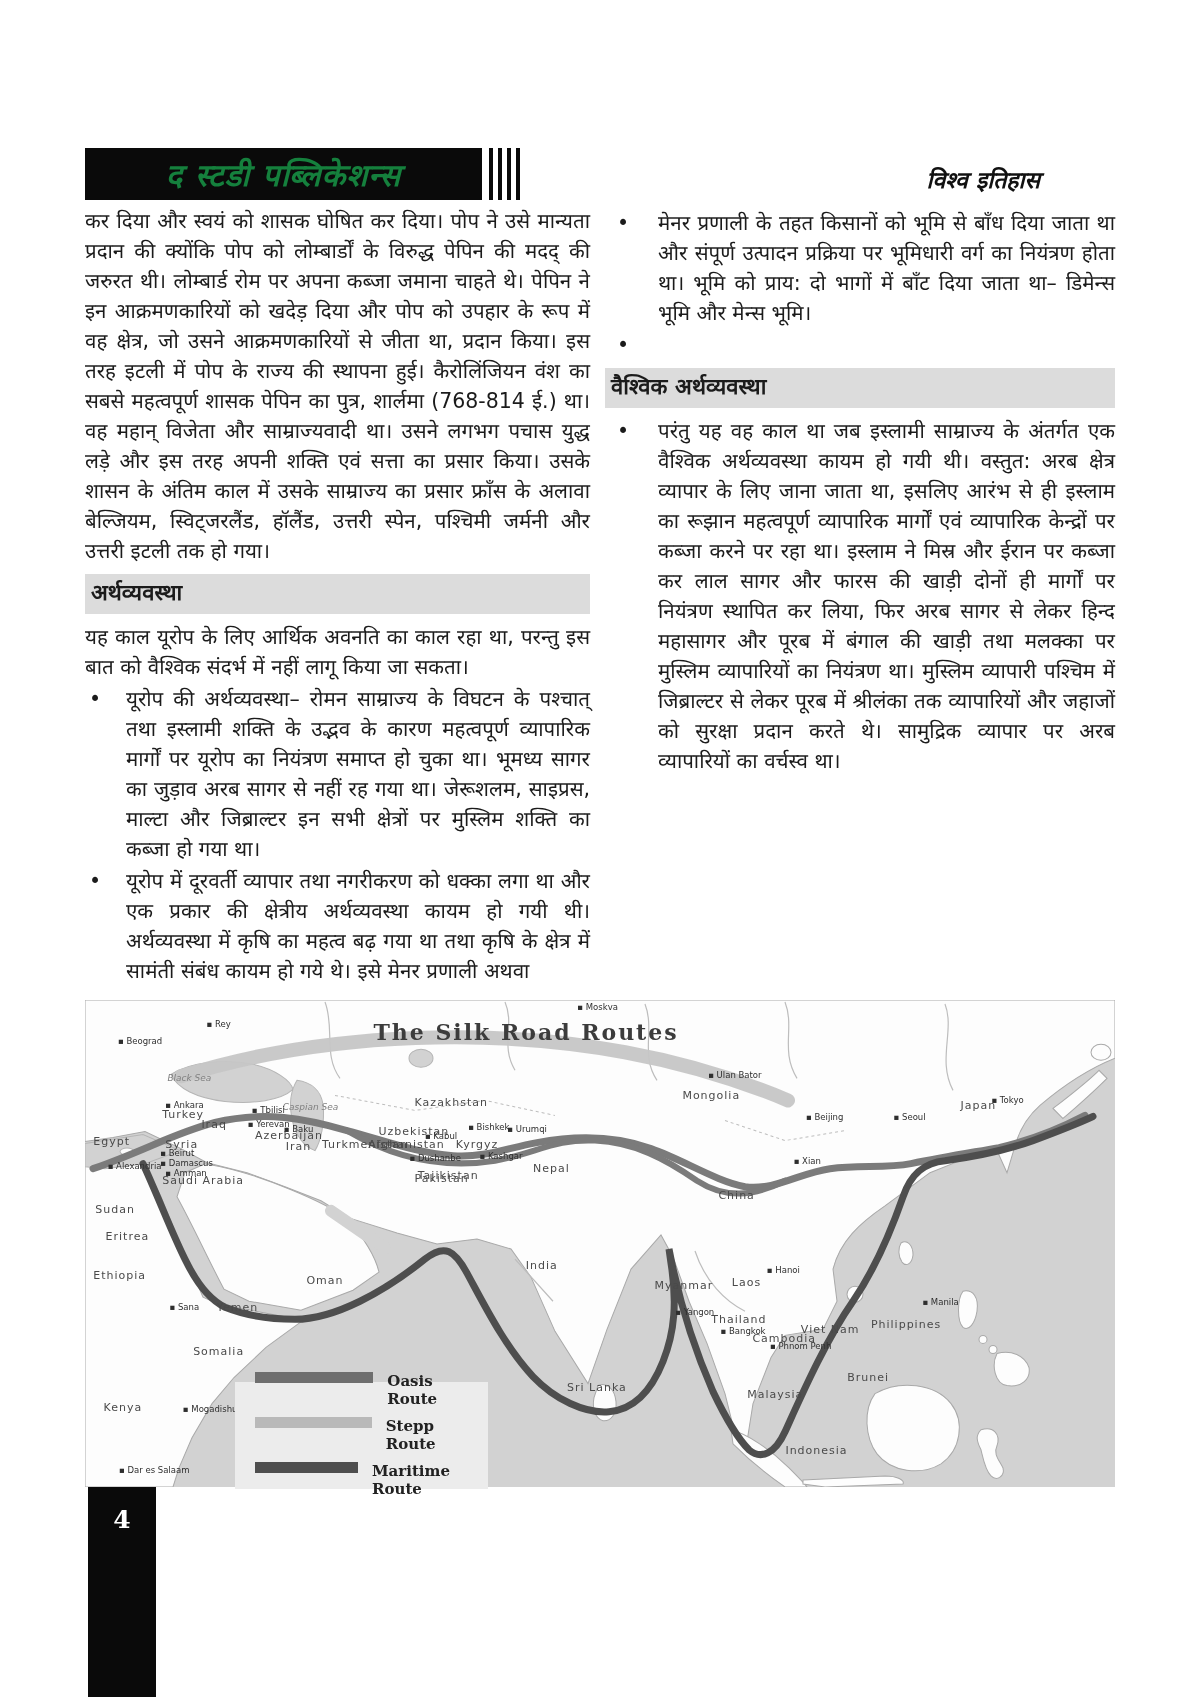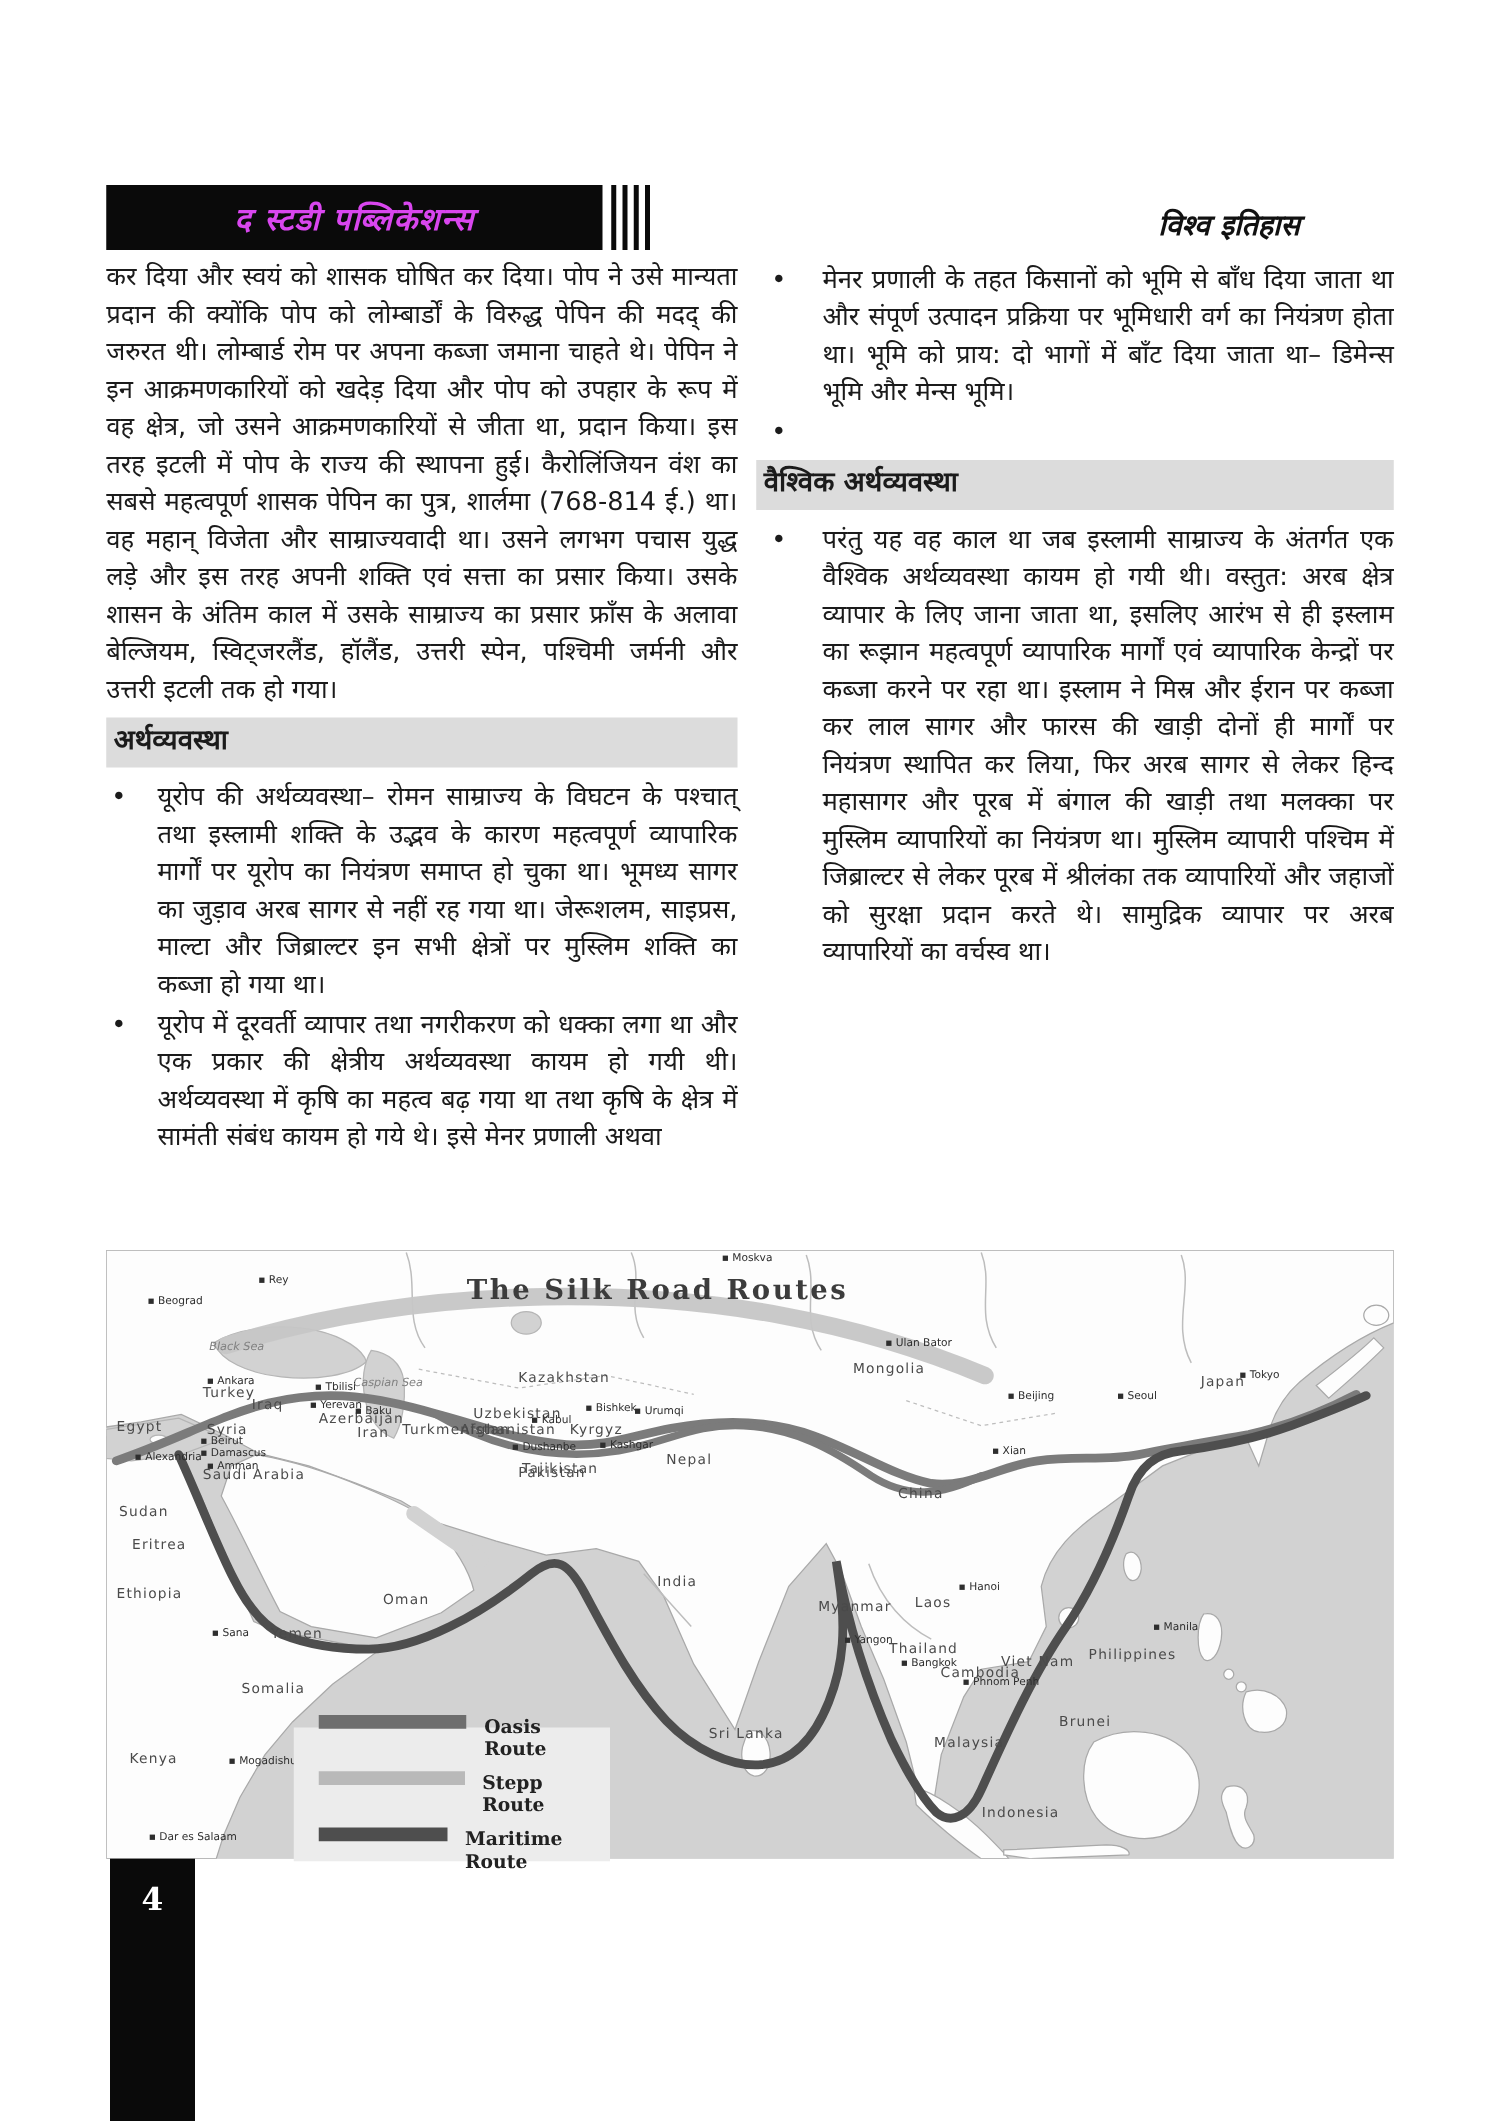--- a/index.html
+++ b/index.html
@@ -2,21 +2,21 @@
 <html><head>
 <meta charset="utf-8">
 <style>
   html,body{margin:0;padding:0;background:#ffffff;}
   .page{position:relative;width:1200px;height:1697px;background:#fff;overflow:hidden;
         font-family:"DejaVu Sans","Liberation Sans",sans-serif;color:#1b1b1b;}
 
   
   .hdr-bar{position:absolute;left:85px;top:148px;width:397px;height:52px;background:#0a0a0a;
            display:flex;align-items:center;justify-content:center;}
-  .hdr-bar span{color:#d946ef;font-style:italic;font-weight:bold;font-size:25px;letter-spacing:1px;}
+  .hdr-bar span{color:#15803d;font-style:italic;font-weight:bold;font-size:31px;letter-spacing:1px;}
   .hdr-stripes{position:absolute;left:489px;top:148px;height:52px;display:flex;gap:5px;}
   .hdr-stripes i{display:block;width:4px;height:52px;background:#0a0a0a;}
   .hdr-right{position:absolute;left:760px;top:163px;width:280px;text-align:right;
              font-style:italic;font-weight:bold;font-size:23px;color:#111;}
 
   
   .col{position:absolute;top:206px;font-size:20.5px;line-height:30px;text-align:justify;}
   .col-left{left:85px;width:505px;}
   .col-right{left:605px;width:510px;}
   .para{margin:0 0 2px 0;}
@@ -60,20 +60,21 @@
     <i></i>
       <i></i>
       <i></i>
       <i></i>
   </div>
   <div class="hdr-right">विश्व इतिहास</div>
 
   <div class="col col-left">
     <p class="para">कर दिया और स्वयं को शासक घोषित कर दिया। पोप ने उसे मान्यता प्रदान की क्योंकि पोप को लोम्बार्डों के विरुद्ध पेपिन की मदद् की जरुरत थी। लोम्बार्ड रोम पर अपना कब्जा जमाना चाहते थे। पेपिन ने इन आक्रमणकारियों को खदेड़ दिया और पोप को उपहार के रूप में वह क्षेत्र, जो उसने आक्रमणकारियों से जीता था, प्रदान किया। इस तरह इटली में पोप के राज्य की स्थापना हुई। कैरोलिंजियन वंश का सबसे महत्वपूर्ण शासक पेपिन का पुत्र, शार्लमा (768-814 ई.) था। वह महान् विजेता और साम्राज्यवादी था। उसने लगभग पचास युद्ध लड़े और इस तरह अपनी शक्ति एवं सत्ता का प्रसार किया। उसके शासन के अंतिम काल में उसके साम्राज्य का प्रसार फ्राँस के अलावा बेल्जियम, स्विट्जरलैंड, हॉलैंड, उत्तरी स्पेन, पश्चिमी जर्मनी और उत्तरी इटली तक हो गया।</p>
     <div class="sec-head">अर्थव्यवस्था</div>
+    <p class="para">यह काल यूरोप के लिए आर्थिक अवनति का काल रहा था, परन्तु इस बात को वैश्विक संदर्भ में नहीं लागू किया जा सकता।</p>
     <div class="bullet">
       <span class="dot">•</span>
       <span class="txt">यूरोप की अर्थव्यवस्था– रोमन साम्राज्य के विघटन के पश्चात् तथा इस्लामी शक्ति के उद्भव के कारण महत्वपूर्ण व्यापारिक मार्गों पर यूरोप का नियंत्रण समाप्त हो चुका था। भूमध्य सागर का जुड़ाव अरब सागर से नहीं रह गया था। जेरूशलम, साइप्रस, माल्टा और जिब्राल्टर इन सभी क्षेत्रों पर मुस्लिम शक्ति का कब्जा हो गया था।</span>
     </div>
     <div class="bullet">
       <span class="dot">•</span>
       <span class="txt">यूरोप में दूरवर्ती व्यापार तथा नगरीकरण को धक्का लगा था और एक प्रकार की क्षेत्रीय अर्थव्यवस्था कायम हो गयी थी। अर्थव्यवस्था में कृषि का महत्व बढ़ गया था तथा कृषि के क्षेत्र में सामंती संबंध कायम हो गये थे। इसे मेनर प्रणाली अथवा</span>
     </div>
   </div>
 

